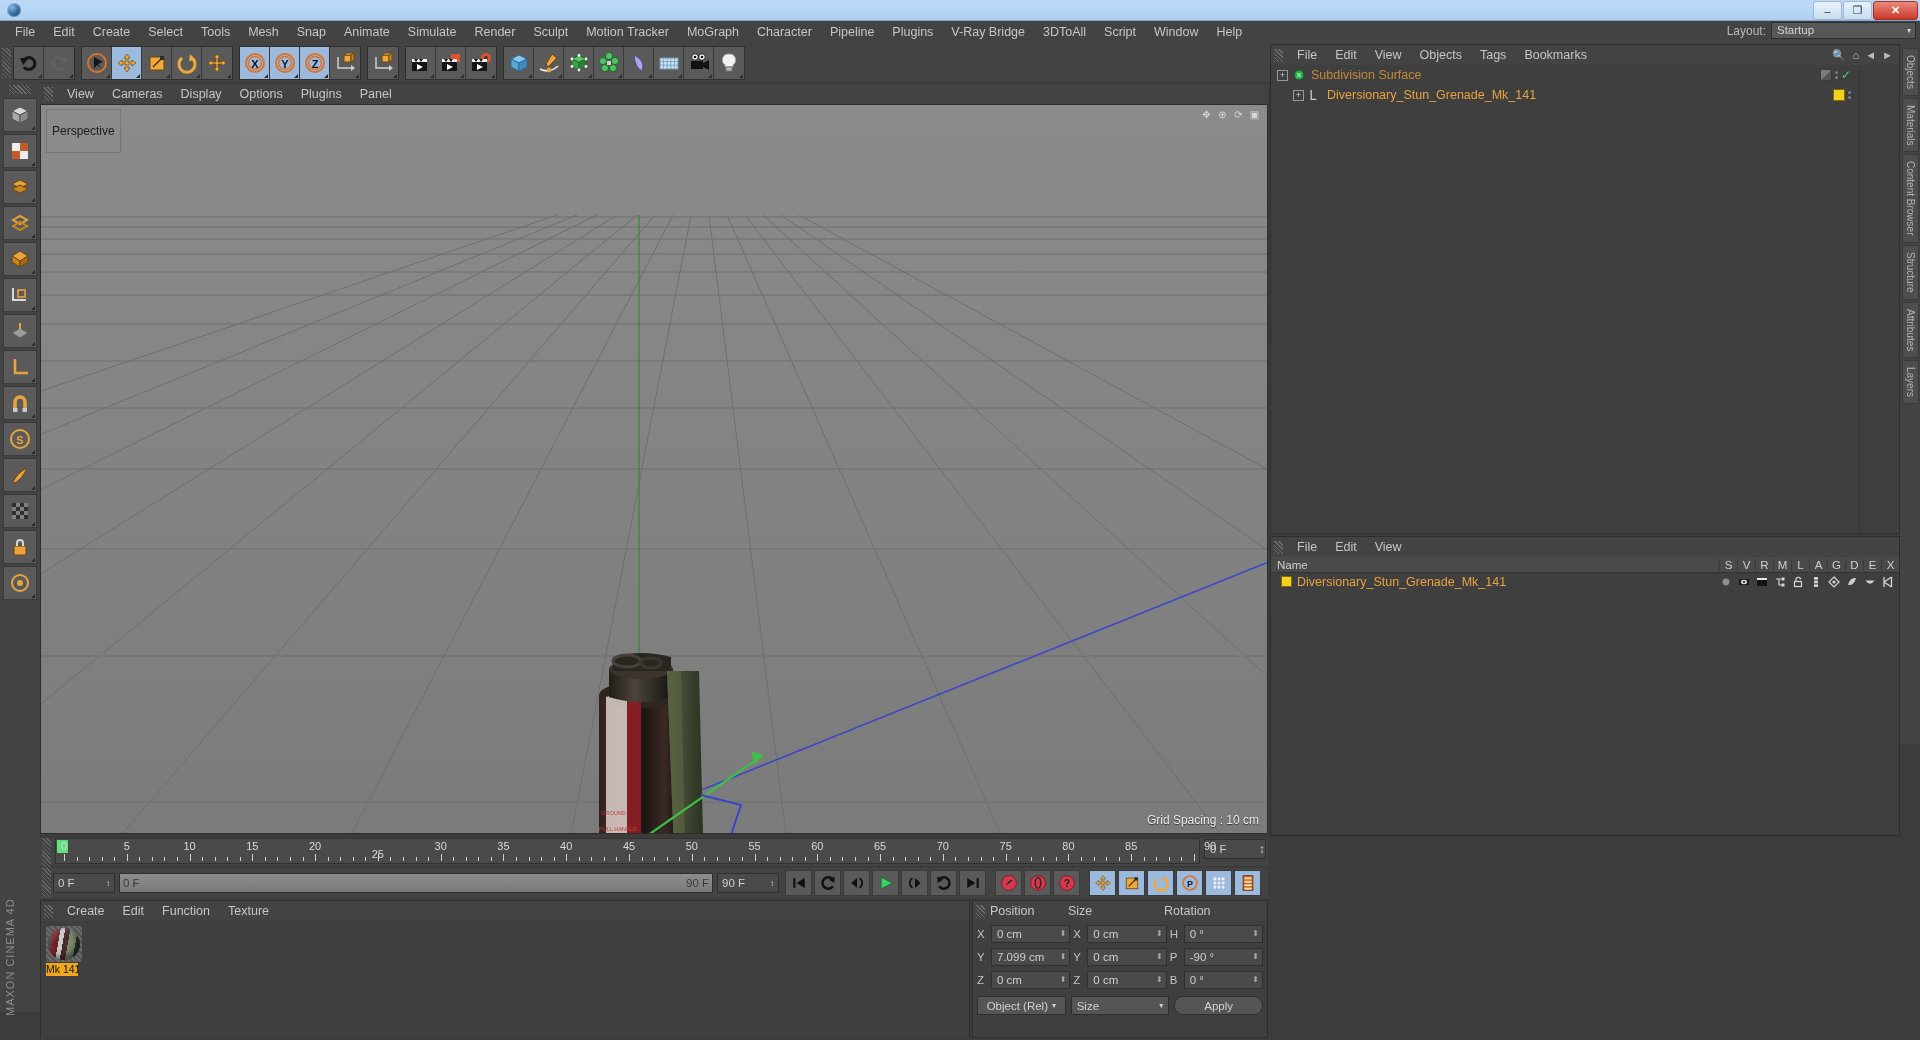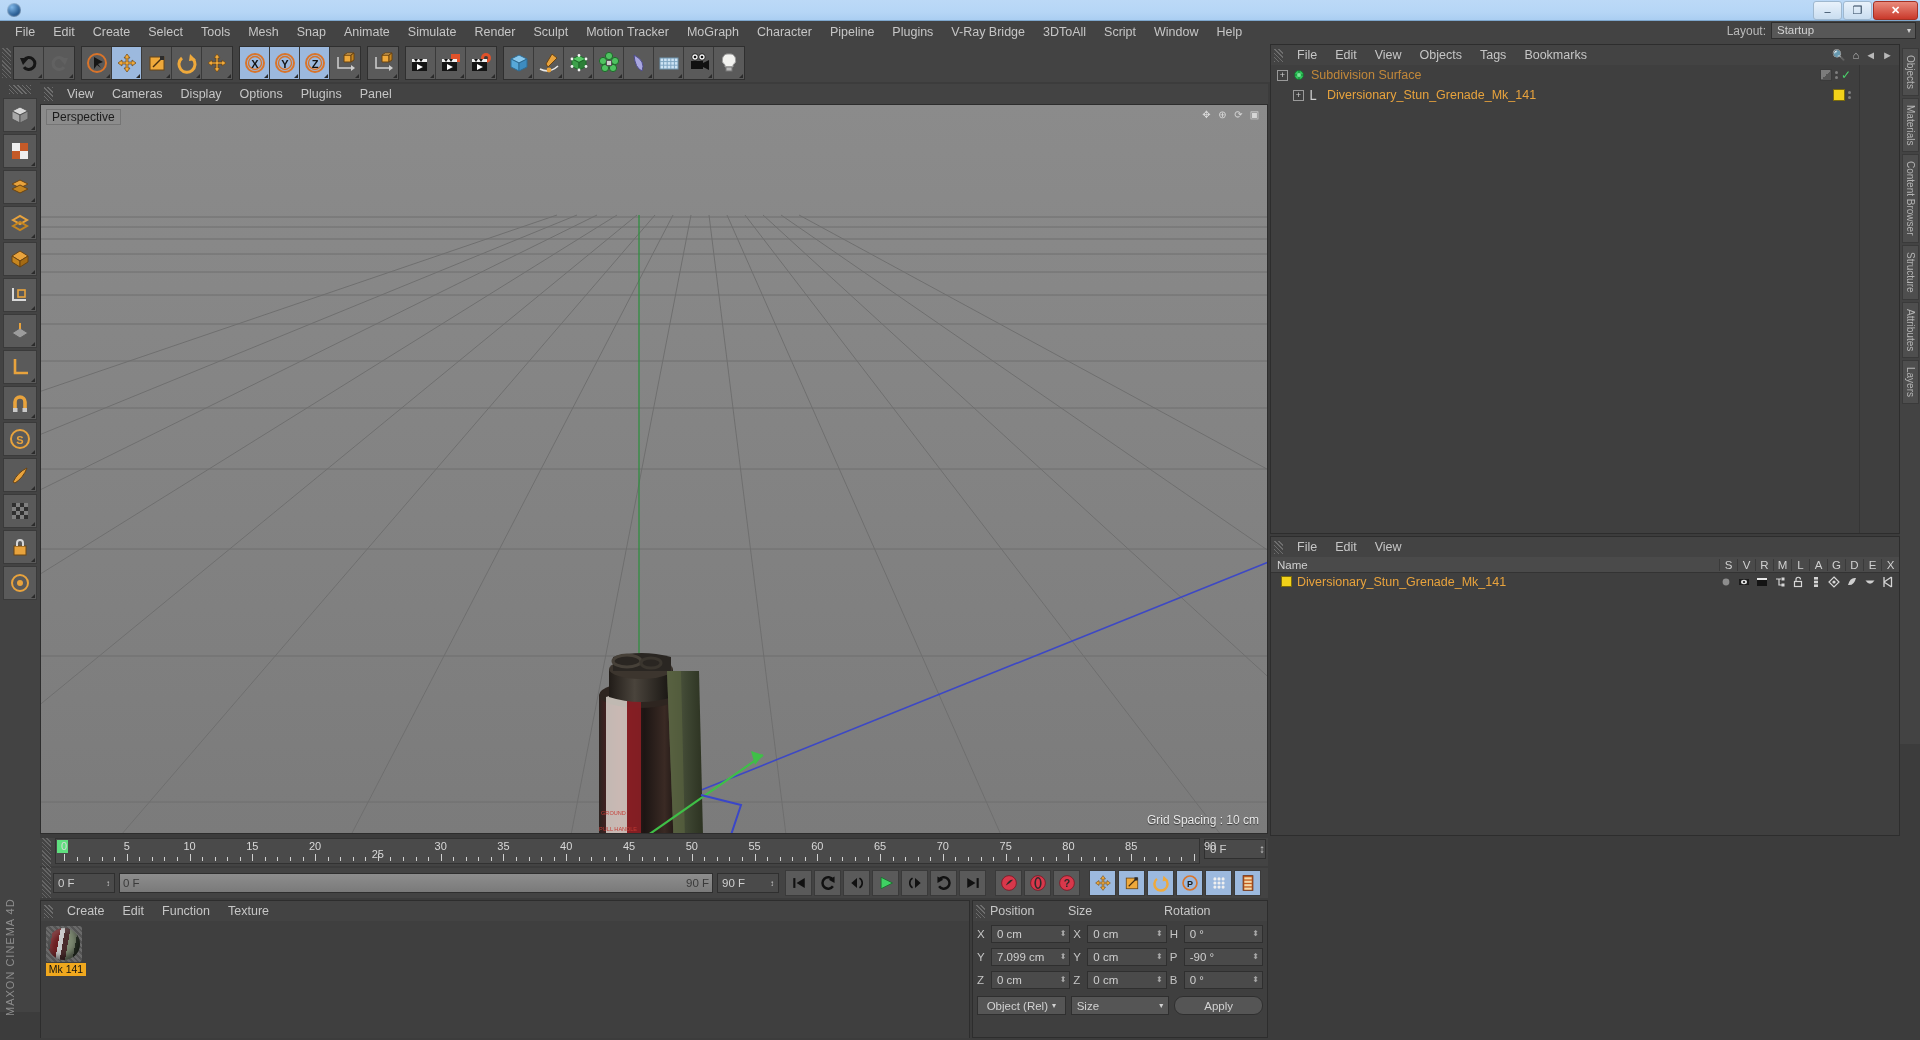--- a/index.html
+++ b/index.html
@@ -115,21 +115,21 @@
   #vpheader{ height:20px; display:flex; align-items:center; padding-left:2px;}
   #vpheader .vgrip{ width:9px;height:14px;margin:0 5px 0 2px;
      background-image:repeating-linear-gradient(45deg,#6d6d6d 0 1px,transparent 1px 3px);}
   #vpheader .vmi{ padding:0 9px; color:#c6c6c6; font-size:12.5px; line-height:20px;}
   #vpcanvas{
     position:absolute; left:0; top:20px; width:1228px; height:730px;
     background:#7d7d7d; overflow:hidden; border:1px solid #2d2d2d;
   }
   #persplabel{
     position:absolute; left:5px; top:4px; background:#8c8c8c;
-    padding:0 5px; font-size:12px; color:#1c1c1c; z-index:8;
+    padding:14px 5px; font-size:12px; color:#1c1c1c; z-index:8;
     border:1px solid #757575;
   }
   #gridlabel{
     position:absolute; right:8px; bottom:6px; font-size:12px; color:#e8e8e8; z-index:8;
     text-shadow:0 1px 1px #333;
   }
   #vpnav{ position:absolute; right:6px; top:3px; display:flex; gap:3px; z-index:9;}
   #vpnav div{width:13px;height:13px;display:flex;align-items:center;justify-content:center;
      color:#d6d6d6;font-size:10px;}
   
@@ -183,21 +183,21 @@
       repeating-linear-gradient(45deg,#6a6a6a 0 2px,#545454 2px 4px);
     display:flex;align-items:center;justify-content:center;
   }
   #matsphere .ball{
     width:32px;height:32px;border-radius:50%;
     background:
       linear-gradient(100deg,#3a3a3a 0 14%,#6d1f22 14% 34%,#c9c9c9 34% 46%,#4a2c2c 46% 60%,#7d8a72 60% 80%,#2f3a2c 80% 100%);
     box-shadow:inset -3px -3px 6px rgba(0,0,0,.55), inset 3px 3px 5px rgba(255,255,255,.18);
   }
   #matlabel{
-    width:40px; background:#f0a81e; color:#111; font-size:10.5px; text-align:center;
+    width:32px; background:#f0a81e; color:#111; font-size:10.5px; text-align:center;
     line-height:13px; margin-top:1px; overflow:hidden; white-space:nowrap;
   }
   
   #coordpanel{
     position:absolute; left:972px; top:900px; width:296px; height:138px;
     background:#3f3f3f; border:1px solid #2d2d2d;
   }
   #coordhdr{ height:20px; display:flex; align-items:center; background:#434343; font-size:12.5px;}
   #coordhdr .ch{ color:#c6c6c6;}
   .crow{ display:flex; align-items:center; height:21px; margin:2px 4px 0 4px; gap:3px;}

